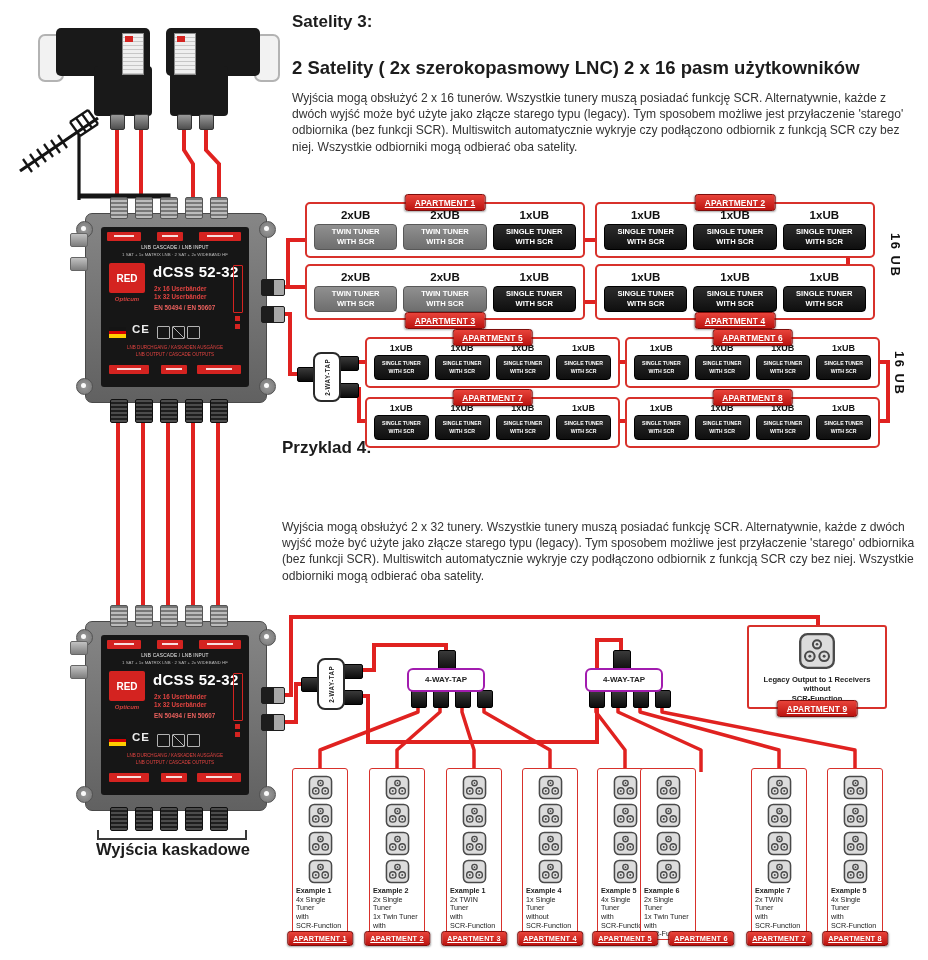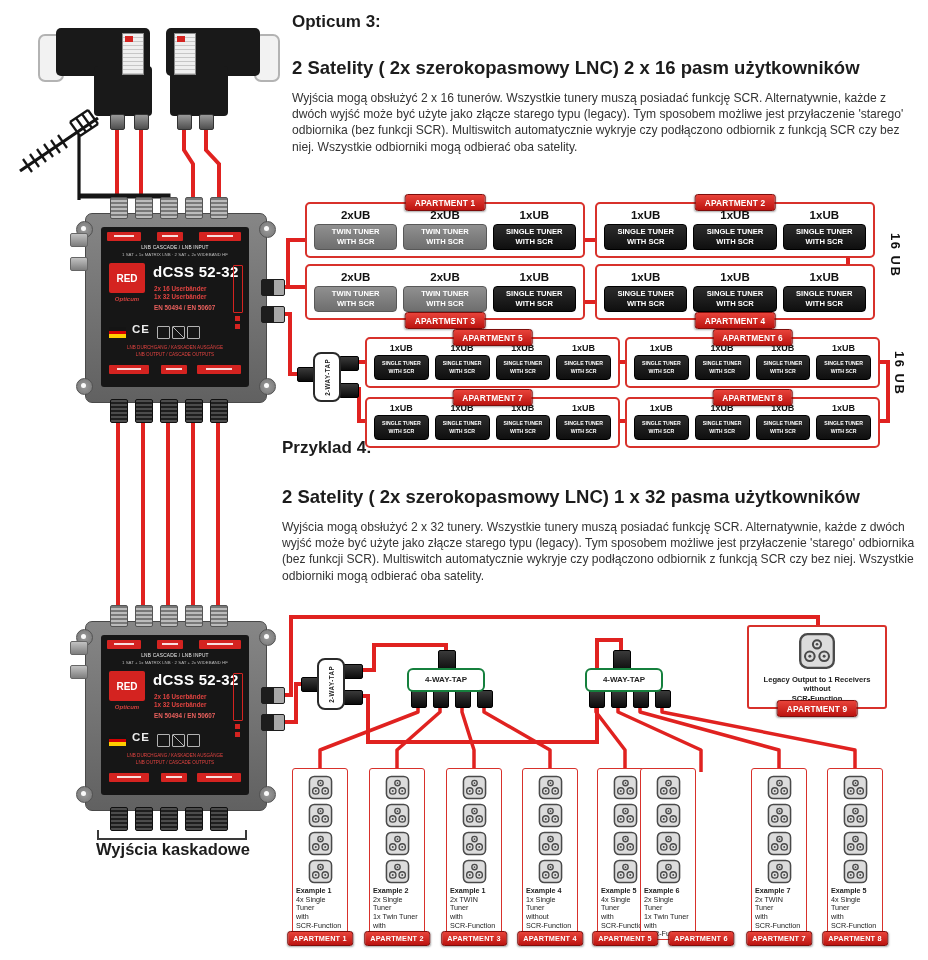--- a/index.html
+++ b/index.html
@@ -27,21 +27,21 @@
   .tuner{flex:1;border-radius:4px;color:#fff;font-weight:bold;text-align:center;
          white-space:pre-line;display:flex;align-items:center;justify-content:center;}
   .r3 .tuner{font-size:7.6px;line-height:1.3;}
   .r4 .tuner{font-size:5.2px;line-height:1.35;}
   .tuner.twin{background:linear-gradient(#909090,#6e6e6e);border:1px solid #585858;}
   .tuner.single{background:linear-gradient(#2c2c2c,#0f0f0f);border:1px solid #000;}
   
   .badge{position:absolute;transform:translateX(-50%);background:linear-gradient(#e8433a,#bc1410);
          color:#fff;font-weight:bold;font-size:8.3px;letter-spacing:.2px;padding:2.5px 9px;
          border-radius:3px;border:1px solid #7e0d0b;white-space:nowrap;
-         box-shadow:0 1px 2px rgba(0,0,0,.35);z-index:5;}
+         box-shadow:0 1px 2px rgba(0,0,0,.35);z-index:5;text-decoration:underline;}
   .colbadge{font-size:7.3px;padding:2px 5px;}
   
   .ms{position:absolute;width:180px;height:228px;}
   .ms-body{position:absolute;left:0;top:18px;width:180px;height:188px;
            background:linear-gradient(#868686,#616161);border:1px solid #494949;border-radius:7px;}
   .ear{position:absolute;width:15px;height:15px;background:radial-gradient(#9c9c9c,#757575);
        border:1px solid #525252;border-radius:50%;}
   .ear .hole{position:absolute;left:4px;top:4px;width:5px;height:5px;background:#fbfbfb;border-radius:50%;}
   .fconn{position:absolute;width:16px;height:20px;border-radius:2px;border:1px solid #555;
          background:repeating-linear-gradient(0deg,#bcbcbc 0 2px,#787878 2px 4px);}
@@ -83,21 +83,21 @@
   .lnb-sticker{background:repeating-linear-gradient(180deg,#efefef 0 3px,#c7c7c7 3px 4px);
                border:1px solid #8a8a8a;}
   .lnb-sticker::before{content:"";position:absolute;left:2px;top:2px;width:8px;height:6px;background:#d42320;}
   .lnbconn{background:linear-gradient(#9a9a9a,#4f4f4f);border:1px solid #333;border-radius:2px;}
   
   .tconn{position:absolute;width:18px;height:13px;background:linear-gradient(#3a3a3a,#0b0b0b);
          border:1px solid #000;border-radius:2px;}
   .tap2{position:absolute;width:28px;background:#fff;border:2px solid #2a2a2a;border-radius:8px;
         box-sizing:border-box;display:flex;align-items:center;justify-content:center;z-index:2;}
   .tap2 span{writing-mode:vertical-rl;transform:rotate(180deg);font-size:6.3px;font-weight:bold;letter-spacing:.4px;}
-  .tap4{position:absolute;width:78px;height:24px;background:#fff;border:2px solid #15803d;border-radius:6px;
+  .tap4{position:absolute;width:78px;height:24px;background:#fff;border:2px solid #a21caf;border-radius:6px;
         box-sizing:border-box;text-align:center;font-size:8px;font-weight:bold;line-height:19px;z-index:2;}
   .t4top{position:absolute;width:16px;height:20px;background:linear-gradient(#3a3a3a,#0b0b0b);
          border:1px solid #000;border-radius:2px;}
   .t4b{position:absolute;width:14px;height:16px;background:linear-gradient(#3a3a3a,#0b0b0b);
        border:1px solid #000;border-radius:2px;}
   
   .legacy{position:absolute;left:747px;top:625px;width:140px;height:84px;background:#fff;
           border:2px solid #d8312b;border-radius:3px;box-sizing:border-box;text-align:center;z-index:2;}
   .legacy .licon{display:inline-block;width:38px;height:38px;margin-top:5px;}
   .legtext{font-size:7.6px;font-weight:bold;line-height:1.25;white-space:pre-line;color:#222;margin-top:1px;}
@@ -185,36 +185,35 @@
 
   <div>
     <div class="lnb-part cap abs" style="left:254px;top:34px;width:22px;height:44px;"></div>
     <div class="lnb-part lnbbody abs" style="left:166px;top:28px;width:94px;height:48px;"></div>
     <div class="lnb-part lnbbody abs" style="left:170px;top:66px;width:58px;height:50px;border-radius:4px;"></div>
     <div class="lnb-part lnb-sticker abs" style="left:174px;top:33px;width:20px;height:40px;"></div>
     <div class="lnb-part lnbconn abs" style="left:177px;top:114px;width:13px;height:14px;"></div>
     <div class="lnb-part lnbconn abs" style="left:199px;top:114px;width:13px;height:14px;"></div>
   </div>
 
-  <div class="h-small" style="left:292px;top:12px;">Opticum 3:</div>
+  <div class="h-small" style="left:292px;top:12px;">Satelity 3:</div>
   <div class="h-big" style="left:292px;top:57px;text-align:right;">2 Satelity ( 2x szerokopasmowy LNC) 2 x 16 pasm użytkowników</div>
   <div class="para" style="left:292px;top:90px;width:632px;">Wyjścia mogą obsłużyć 2 x 16 tunerów. Wszystkie tunery muszą posiadać funkcję SCR. Alternatywnie, każde z dwóch wyjść może być użyte jako złącze starego typu (legacy). Tym sposobem możliwe jest przyłaczenie 'starego' odbiornika (bez funkcji SCR). Multiswitch automatycznie wykryje czy podłączono odbiornik z funkcją SCR czy bez niej. Wszystkie odbiorniki mogą odbierać oba satelity.</div>
 
   <div class="vlabel" style="left:888px;top:233px;">16 UB</div>
   <div class="vlabel" style="left:892px;top:351px;">16 UB</div>
 
   <div class="tconn" style="left:297px;top:367px;"></div>
   <div class="tconn" style="left:339px;top:356px;"></div>
   <div class="tconn" style="left:339px;top:383px;"></div>
   <div class="tap2" style="left:313px;top:352px;height:50px;">
     <span>2-WAY-TAP</span>
   </div>
 
   <div class="h-small" style="left:282px;top:438px;">Przyklad 4:</div>
-  <div class="h-big" style="left:282px;top:486px;">2 Satelity ( 2x szerokopasmowy LNC) 1 x 32 pasma użytkowników</div>
   <div class="para" style="left:282px;top:519px;width:640px;">Wyjścia mogą obsłużyć 2 x 32 tunery. Wszystkie tunery muszą posiadać funkcję SCR. Alternatywnie, każde z dwóch wyjść może być użyte jako złącze starego typu (legacy). Tym sposobem możliwe jest przyłaczenie 'starego' odbiornika (bez funkcji SCR). Multiswitch automatycznie wykryje czy podłączono odbiornik z funkcją SCR czy bez niej. Wszystkie odbiorniki mogą odbierać oba satelity.</div>
 
   <div class="tconn" style="left:301px;top:677px;"></div>
   <div class="tconn" style="left:343px;top:664px;"></div>
   <div class="tconn" style="left:343px;top:690px;"></div>
   <div class="tap2" style="left:317px;top:658px;height:52px;">
     <span>2-WAY-TAP</span>
   </div>
 
   <div class="t4top" style="left:438px;top:650px;"></div>

